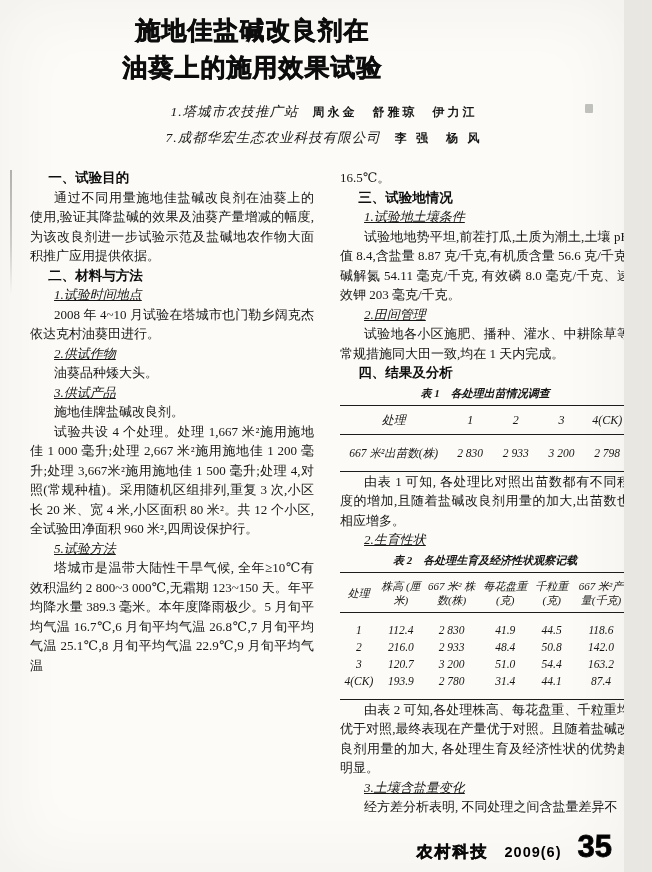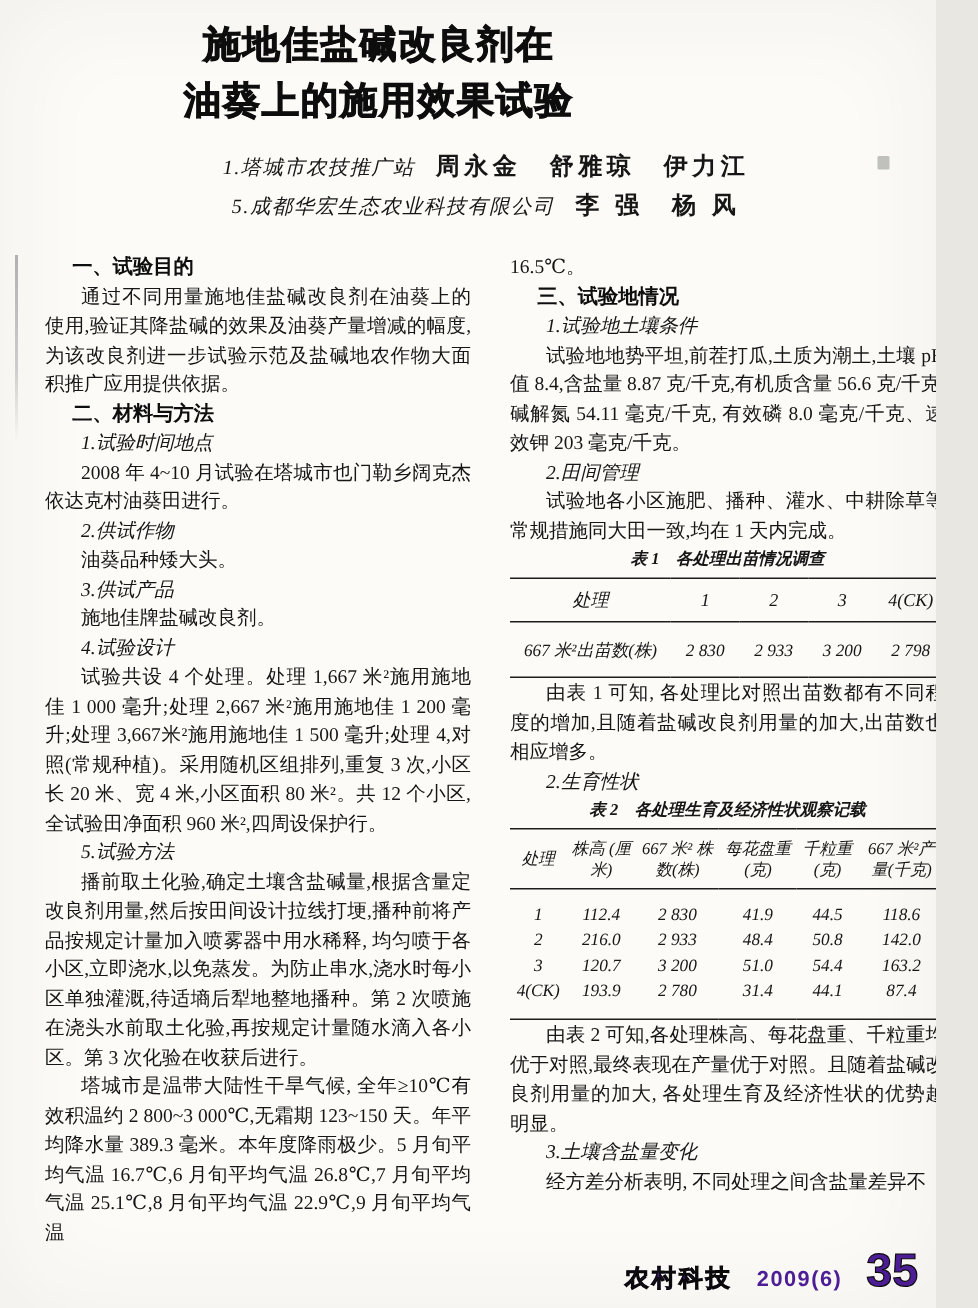--- a/index.html
+++ b/index.html
@@ -26,21 +26,21 @@
     -webkit-text-stroke:0.6px #0d0d0d;
   }
   
   .authors {
     position:absolute; top:99px; left:0; width:648px;
     text-align:center; font-size:13.5px; line-height:26px;
   }
   .authors .affil { font-style:italic; letter-spacing:1px;margin-top:32px; }
   .authors .names {
     font-family:"Liberation Sans","DejaVu Sans",sans-serif;
-    font-weight:bold; letter-spacing:3px; margin-left:14px; font-size:16px;
+    font-weight:bold; letter-spacing:3px; margin-left:14px; font-size:12px;
   }
   
   .columns {
     position:absolute; top:168px; left:30px; width:600px;
     display:flex; gap:26px;
   }
   .col-left  { width:284px; }
   .col-right { width:290px; }
   p.body {
     margin:0; font-size:13px; line-height:19.5px;
@@ -49,20 +49,21 @@
   }
   p.noindent { text-indent:0; }
   .h1 {
     margin:0; font-family:"Liberation Sans","DejaVu Sans",sans-serif;
     font-weight:bold; font-size:13.5px; line-height:19.5px;
     text-indent:1.35em; color:#0e0e0e;
   }
   .hsub {
     margin:0; font-style:italic; font-size:13px; line-height:19.5px;
     text-indent:1.85em;
+    text-decoration:underline;
   }
   
   .tblcap {
     margin:1px 0 2px 0; text-align:center;
     font-weight:bold; font-style:italic;
     font-size:11px; line-height:19px;
   }
   table {
     width:100%; border-collapse:collapse;
     border-top:1.8px solid #1c1c1c; border-bottom:1.8px solid #1c1c1c;
@@ -83,21 +84,21 @@
   .t2 tbody td { font-size:11.5px; line-height:17px; font-style:italic; }
   .t2 tbody tr:first-child td { padding-top:9px; }
   .t2 tbody tr:last-child td  { padding-bottom:9px; }
   .t2 col.c0 { width:13%; } .t2 col.c1 { width:16%; } .t2 col.c2 { width:19%; }
   .t2 col.c3 { width:18%; } .t2 col.c4 { width:14%; } .t2 col.c5 { width:20%; }
   
   .footer {
     position:absolute; top:829px; right:12px;
     display:flex; align-items:baseline; gap:16px;
     font-family:"Liberation Sans","DejaVu Sans",sans-serif;
-    font-weight:900; color:#4c1d95;
+    font-weight:900; color:#000000;
   }
   .footer .journal { font-size:16px; letter-spacing:2px; -webkit-text-stroke:0.5px #0a0a0a; }
   .footer .issue   { font-size:14.5px; letter-spacing:1px; }
   .footer .pagenum { font-size:31px; -webkit-text-stroke:0.8px #0a0a0a; }
   
   .edge-line {
     position:absolute; left:10px; top:170px; width:1.5px; height:125px;
     background:linear-gradient(#777, #aaa 60%, transparent); opacity:.55;
   }
   .smudge {
@@ -114,49 +115,48 @@
   <div class="edge-line"></div>
   <div class="smudge"></div>
 
   <div class="title">
     <div>施地佳盐碱改良剂在</div>
     <div>油葵上的施用效果试验</div>
   </div>
 
   <div class="authors">
     <div><span class="affil">1.塔城市农技推广站</span><span class="names">周永金　舒雅琼　伊力江</span></div>
-    <div><span class="affil">5.成都华宏生态农业科技有限公司</span><span class="names">李 强　杨 风</span></div>
+    <div><span class="affil">7.成都华宏生态农业科技有限公司</span><span class="names">李 强　杨 风</span></div>
   </div>
 
   <div class="columns">
 
     <div class="col-left">
       <p class="h1">一、试验目的</p>
       <p class="body">通过不同用量施地佳盐碱改良剂在油葵上的使用,验证其降盐碱的效果及油葵产量增减的幅度,为该改良剂进一步试验示范及盐碱地农作物大面积推广应用提供依据。</p>
       <p class="h1">二、材料与方法</p>
       <p class="hsub">1.试验时间地点</p>
       <p class="body">2008 年 4~10 月试验在塔城市也门勒乡阔克杰依达克村油葵田进行。</p>
       <p class="hsub">2.供试作物</p>
       <p class="body">油葵品种矮大头。</p>
       <p class="hsub">3.供试产品</p>
       <p class="body">施地佳牌盐碱改良剂。</p>
-      <p class="hsub">4.试验设计</p>
       <p class="body">试验共设 4 个处理。处理 1,667 米²施用施地佳 1 000 毫升;处理 2,667 米²施用施地佳 1 200 毫升;处理 3,667米²施用施地佳 1 500 毫升;处理 4,对照(常规种植)。采用随机区组排列,重复 3 次,小区长 20 米、宽 4 米,小区面积 80 米²。共 12 个小区,全试验田净面积 960 米²,四周设保护行。</p>
       <p class="hsub">5.试验方法</p>
-      <p class="body">播前取土化验,确定土壤含盐碱量,根据含量定改良剂用量,然后按田间设计拉线打埂,播种前将产品按规定计量加入喷雾器中用水稀释, 均匀喷于各小区,立即浇水,以免蒸发。为防止串水,浇水时每小区单独灌溉,待适墒后犁地整地播种。第 2 次喷施在浇头水前取土化验,再按规定计量随水滴入各小区。第 3 次化验在收获后进行。</p>
       <p class="body">塔城市是温带大陆性干旱气候, 全年≥10℃有效积温约 2 800~3 000℃,无霜期 123~150 天。年平均降水量 389.3 毫米。本年度降雨极少。5 月旬平均气温 16.7℃,6 月旬平均气温 26.8℃,7 月旬平均气温 25.1℃,8 月旬平均气温 22.9℃,9 月旬平均气温</p>
     </div>
 
     <div class="col-right">
       <p class="body noindent">16.5℃。</p>
       <p class="h1">三、试验地情况</p>
       <p class="hsub">1.试验地土壤条件</p>
       <p class="body">试验地地势平坦,前茬打瓜,土质为潮土,土壤 pH 值 8.4,含盐量 8.87 克/千克,有机质含量 56.6 克/千克, 碱解氮 54.11 毫克/千克, 有效磷 8.0 毫克/千克、速效钾 203 毫克/千克。</p>
       <p class="hsub">2.田间管理</p>
       <p class="body">试验地各小区施肥、播种、灌水、中耕除草等常规措施同大田一致,均在 1 天内完成。</p>
+      <p class="h1">四、结果及分析</p>
 
       <p class="tblcap">表 1　各处理出苗情况调查</p>
       <table class="t1">
         <thead>
           <tr>
             <th>处理</th>
             <th>1</th>
             <th>2</th>
             <th>3</th>
             <th>4(CK)</th>

